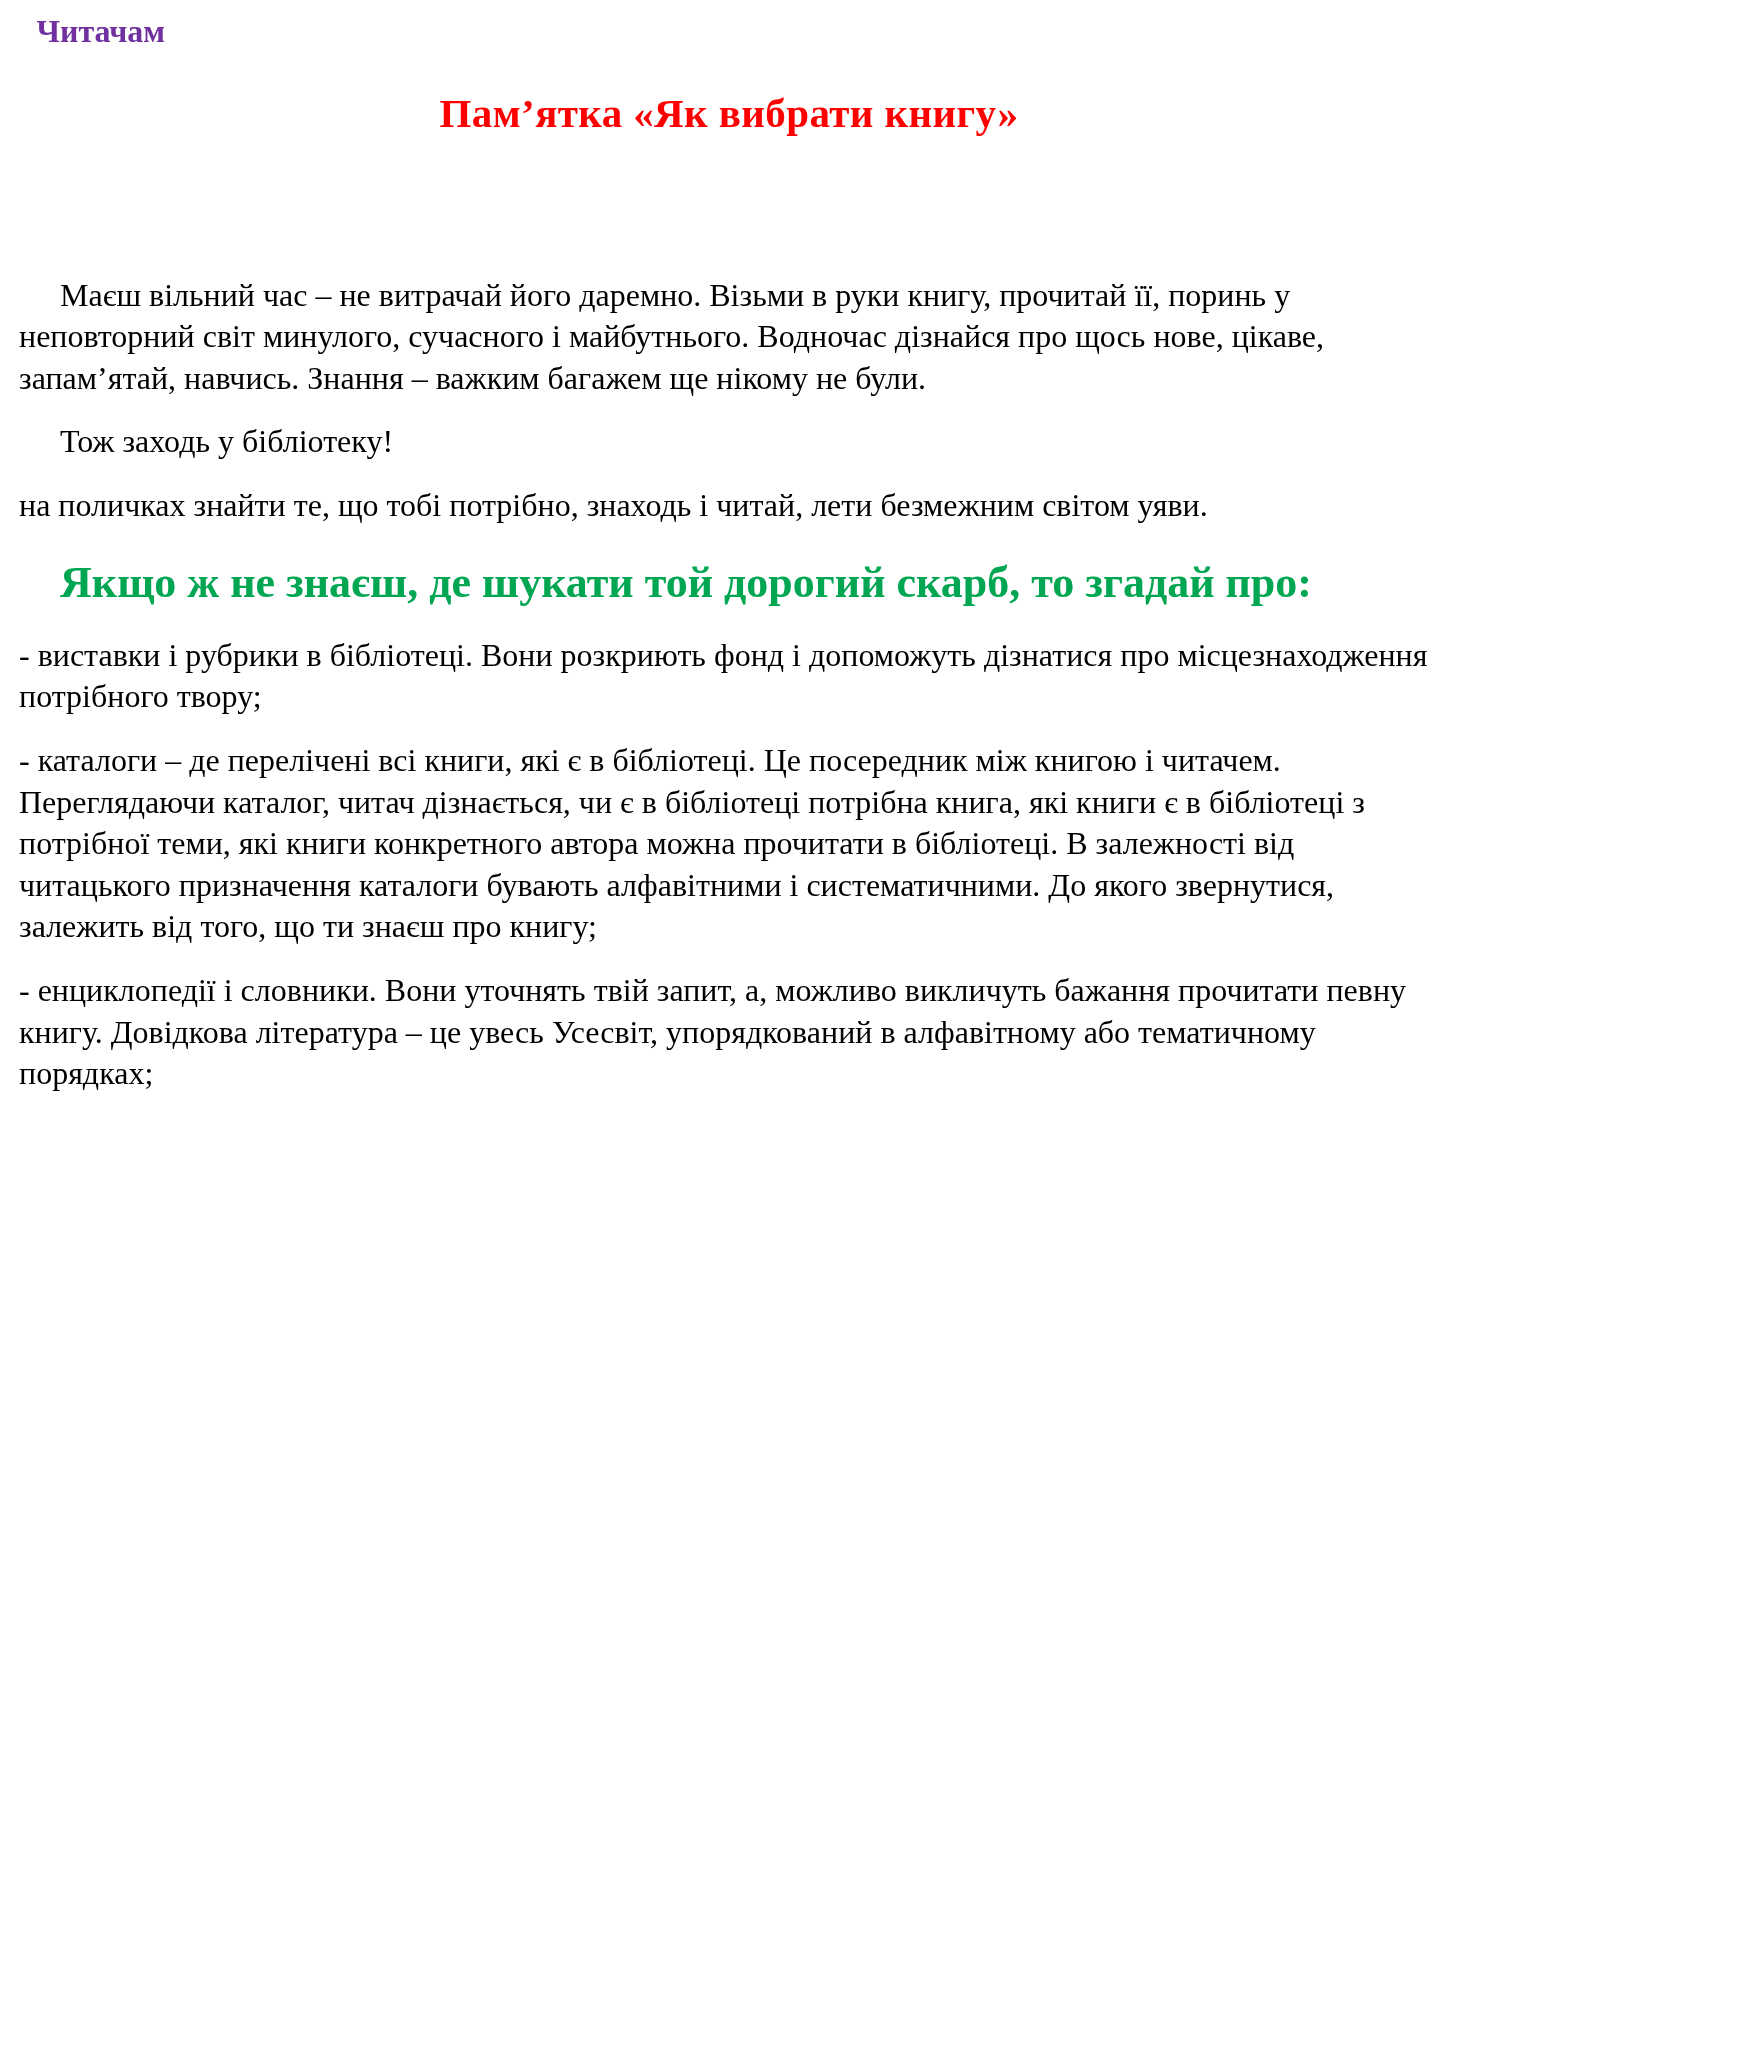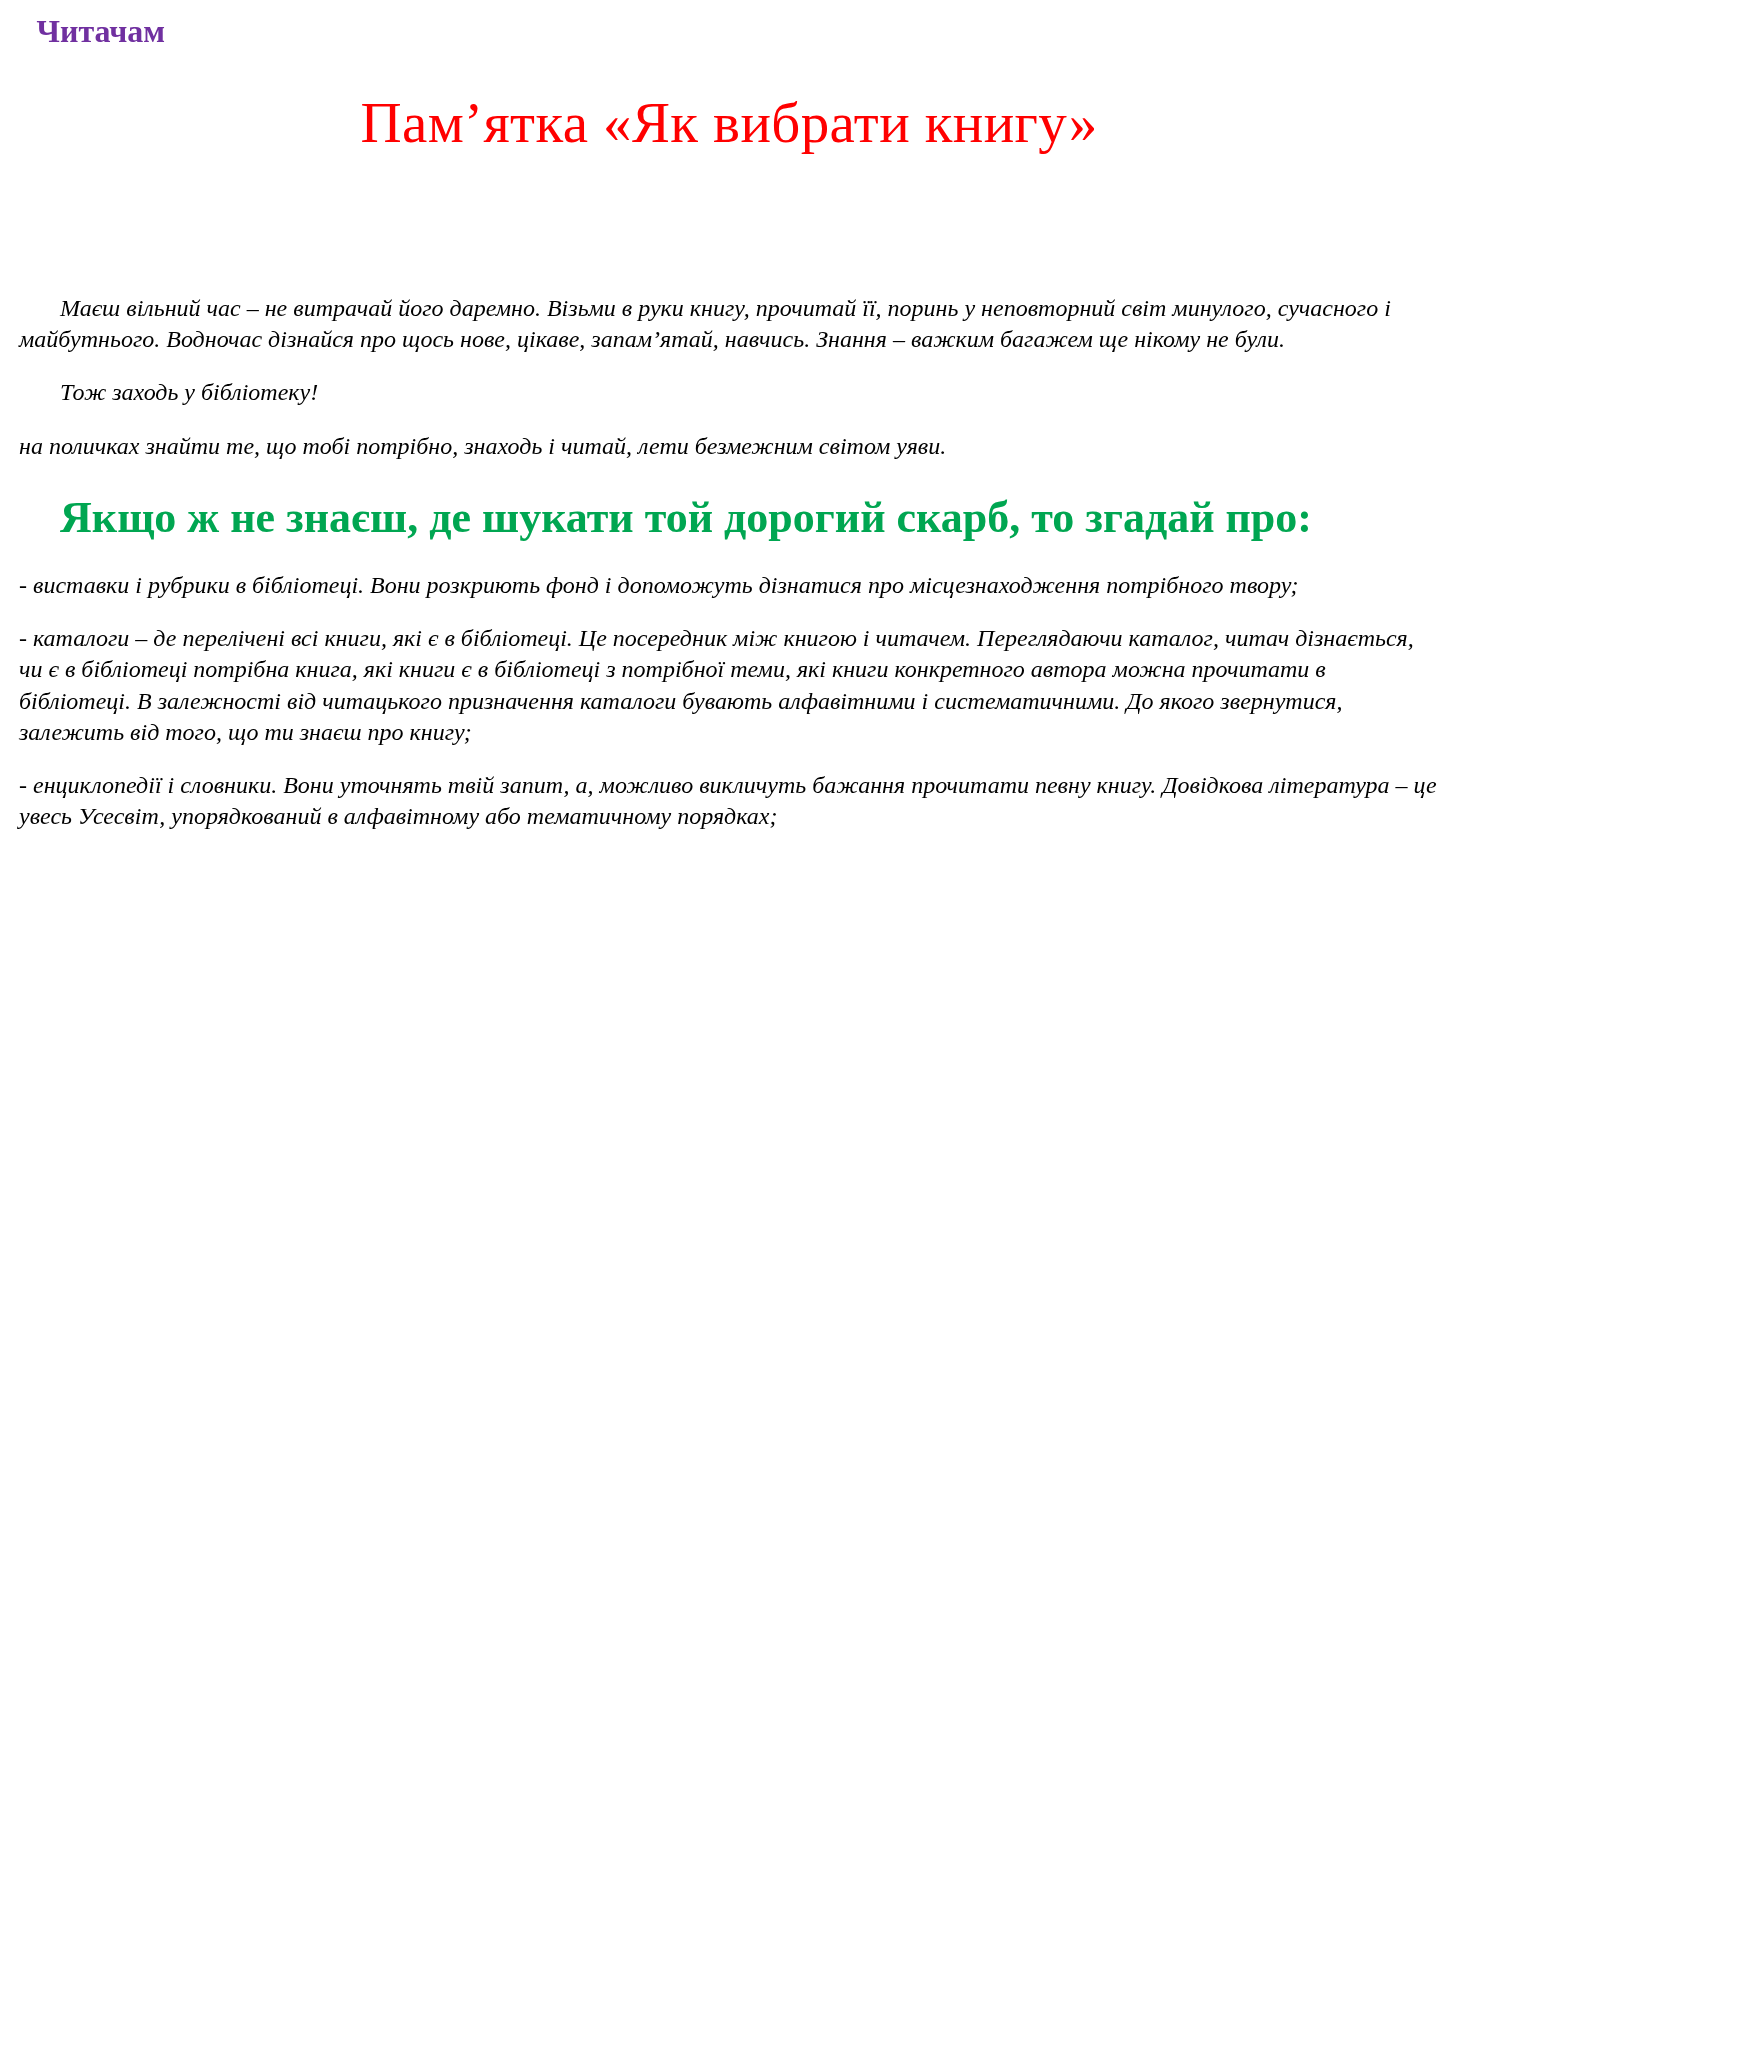--- a/index.html
+++ b/index.html
@@ -24,36 +24,35 @@
     font-family: "Liberation Serif", "DejaVu Serif", serif;
     font-weight: bold;
     font-size: 32px;
     color: #7030a0;
     line-height: 1.1;
     margin: 0 0 6.4px 17.5px;
   }
   .doc-title {
     text-align: center;
     font-family: "Liberation Serif", "DejaVu Serif", serif;
-    font-weight: normal;
-    font-size: 57px;
+    font-weight: bold;
+    font-size: 41px;
     color: #ff0000;
     line-height: 1.15;
     margin: 41px 0 0 0;
     letter-spacing: 0.4px;
   }
   .body-block {
     margin-top: 137px;
   }
   p.para {
-    font-size: 24px;
+    font-size: 32px;
     line-height: 1.30;
     margin: 0 0 22px 0;
     text-align: left;
-    font-style: italic;
   }
   p.para.indent {
     text-indent: 41px;
   }
   p.para.tight {
     margin-bottom: 24px;
   }
   .highlight-green {
     font-weight: bold;
     color: #00a651;

